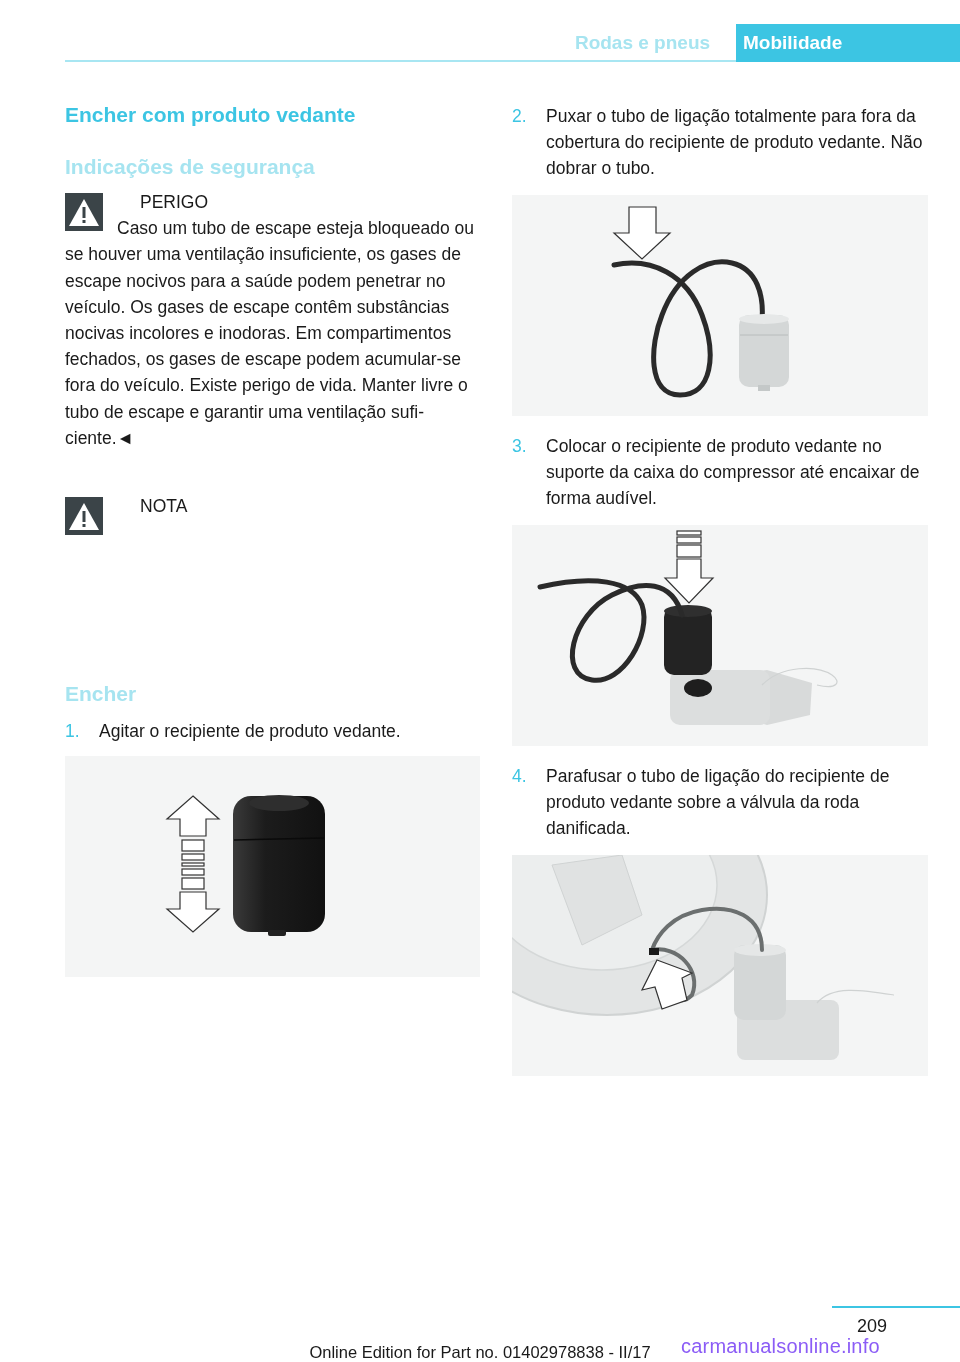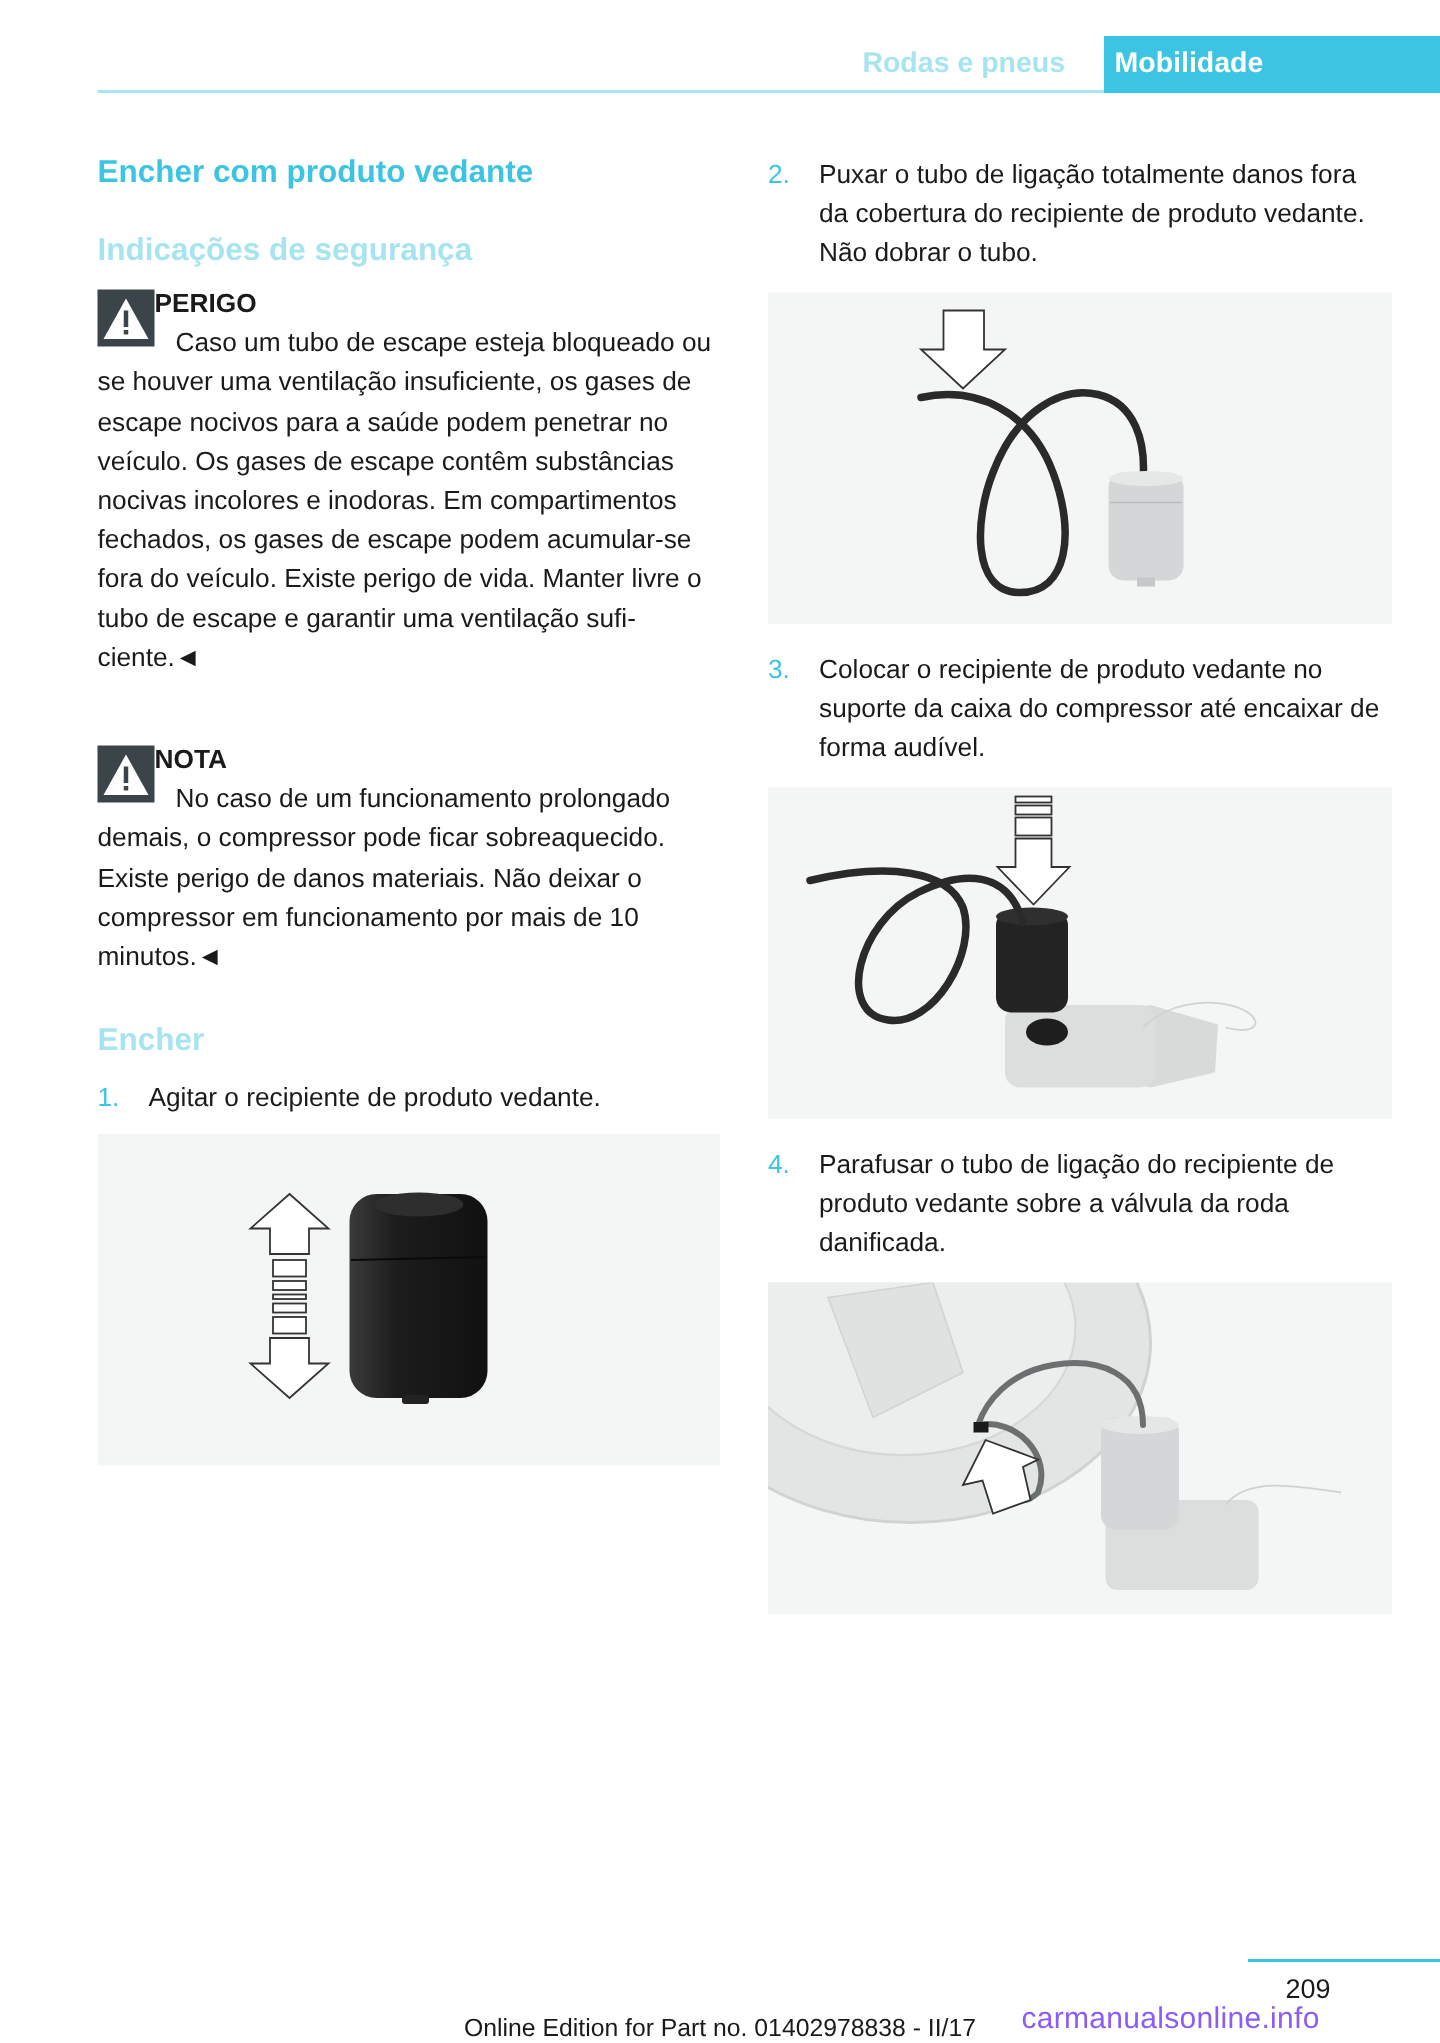--- a/index.html
+++ b/index.html
@@ -16,21 +16,21 @@
   .col { position: absolute; top: 0; }
   .col-left { left: 65px; width: 415px; }
   .col-right { left: 512px; width: 416px; }
 
   .h1 { position: absolute; left: 0; top: 103px; font-size: 21px; font-weight: bold; color: #3cc5e3; white-space: nowrap; }
   .h2 { position: absolute; left: 0; font-size: 21px; font-weight: bold; color: #a6e4f0; white-space: nowrap; }
 
   .warn { position: absolute; left: 0; width: 415px; font-size: 17.5px; line-height: 26.2px; }
   .warn-icon { position: absolute; left: 0; top: 4px; width: 38px; height: 38px; background: #3b4448; }
   .warn-icon svg { display: block; }
-  .warn-title { margin-left: 38px; font-weight: bold; }
+  .warn-title { margin-left: 75px; }
   .warn-body { text-indent: 52px; }
   .warn-body p { margin: 0; }
 
   .step { position: absolute; left: 0; width: 416px; font-size: 17.5px; line-height: 26.2px; }
   .step-num { position: absolute; left: 0; top: 0; color: #3cc5e3; }
   .step-text { margin-left: 34px; }
 
   .fig { position: absolute; background: #f4f5f5; overflow: hidden; }
 
   .footer-line { position: absolute; left: 832px; top: 1306px; width: 128px; height: 2px; background: #3cc5e3; }
@@ -65,23 +65,20 @@
 
   <div class="warn" style="top:493px;">
     <div class="warn-icon">
       <svg width="38" height="38" viewBox="0 0 38 38">
           <polygon points="19,6 34,33 4,33" fill="#ffffff"></polygon>
           <rect x="17.5" y="14" width="3" height="11" fill="#3b4448"></rect>
           <rect x="17.5" y="27" width="3" height="3" fill="#3b4448"></rect>
         </svg>
     </div>
     <div class="warn-title">NOTA</div>
-    <div class="warn-body">
-        <p>No caso de um funcionamento prolon­gado demais, o compressor pode ficar sobrea­quecido. Existe perigo de danos materiais. Não deixar o compressor em funcionamento por mais de 10 minutos.◄</p>
-      </div>
   </div>
 
   <div class="h2" style="top:682px;text-align:center;">Encher</div>
 
   <div class="step" style="top:718px;">
     <span class="step-num">1.</span>
     <div class="step-text">Agitar o recipiente de produto vedante.</div>
   </div>
 
   <div class="fig" style="left:0; top:756px; width:415px; height:221px;">
@@ -106,21 +103,21 @@
       <ellipse cx="214" cy="47" rx="30" ry="8" fill="#2e2e2e"></ellipse>
       <line x1="169" y1="84" x2="259" y2="82" stroke="#0a0a0a" stroke-width="1.5"></line>
       <rect x="203" y="174" width="18" height="6" rx="2" fill="#222"></rect>
     </svg>
   </div>
 </div>
 
 <div class="col col-right">
   <div class="step" style="top:103px;">
     <span class="step-num">2.</span>
-    <div class="step-text">Puxar o tubo de ligação totalmente danos fora da cobertura do recipiente de produto vedante. Não dobrar o tubo.</div>
+    <div class="step-text">Puxar o tubo de ligação totalmente para fora da cobertura do recipiente de produto vedante. Não dobrar o tubo.</div>
   </div>
 
   <div class="fig" style="left:0; top:195px; width:416px; height:221px;">
     <svg width="416" height="221" viewBox="0 0 416 221">
       <polygon points="117,12 144,12 144,38 158,38 130,64 102,38 117,38" fill="#fff" stroke="#333" stroke-width="1.2"></polygon>
       <path d="M102,70 C140,62 175,80 190,120 C205,160 200,200 168,200 C135,200 138,150 150,120 C165,80 195,62 220,68 C245,74 252,100 250,125" fill="none" stroke="#2a2a2a" stroke-width="5" stroke-linecap="round"></path>
       <rect x="227" y="120" width="50" height="72" rx="10" fill="#d4d7d7"></rect>
       <ellipse cx="252" cy="124" rx="25" ry="5" fill="#e6e8e8"></ellipse>
       <line x1="228" y1="140" x2="276" y2="140" stroke="#b8bcbc" stroke-width="1"></line>
       <rect x="246" y="190" width="12" height="6" fill="#c4c8c8"></rect>

